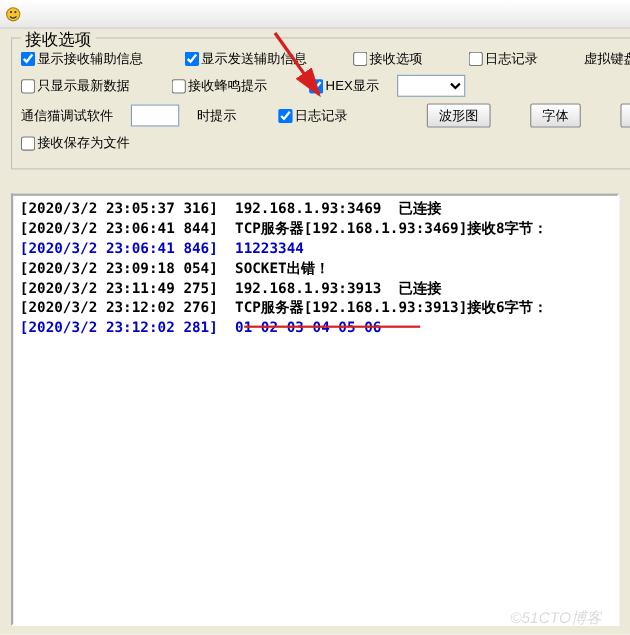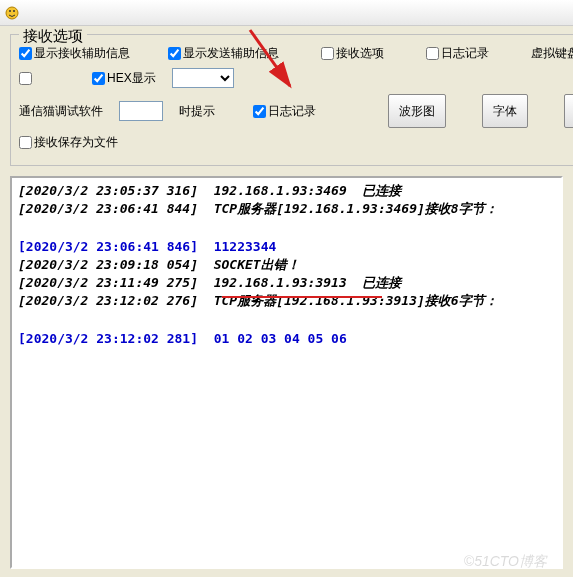--- a/index.html
+++ b/index.html
@@ -36,38 +36,38 @@
   padding: 0 4px;
   font-size: 15px;
 }
 .row { display: flex; align-items: center; gap: 16px; margin-bottom: 6px; flex-wrap: nowrap; white-space: nowrap;}
 .row label { display: inline-flex; align-items: center; gap: 2px; }
 input[type=checkbox] { width: 13px; height: 13px; }
 .textin { border: 1px solid #7f9db9; background:#fff; height: 20px; font-size:12px; padding: 1px 2px;}
 select.textin { height: 20px; width: 62px; padding-left: 44px;}
 button.win {
   border: 1px solid #888; background: linear-gradient(#fff,#e0e0e0);
-  height: 34px; padding: 0 10px; font-size:12px; cursor:pointer;
+  height: 22px; padding: 0 10px; font-size:12px; cursor:pointer;
   border-radius: 2px;
 }
 .logbox {
   position: absolute;
   top: 176px; left: 10px; right: 10px; bottom: 8px;
   border: 2px inset #fff;
   background:#fff;
   padding: 4px 6px;
   font-family: "SimSun","宋体",monospace;
   font-size: 13px;
   font-weight: bold;
   line-height: 18px;
   overflow: hidden;
   white-space: pre;
 }
-.log-black { color:#000;font-style:italic; }
-.log-blue { color:#0000cc;margin-top:20px; }
+.log-black { color:#000; }
+.log-blue { color:#0000cc; }
 .arrow {
   position: absolute;
   top: 28px; left: 210px;
   pointer-events: none;
 }
 .underline-anno {
   position:absolute;
   border-bottom: 2px solid #d62020;
   height: 0;
 }
@@ -116,22 +116,27 @@
       </label>
     <span class="sp" style="width:10px"></span>
     <label>
         <span>虚拟键盘</span>
       </label>
   </div>
 
   <div class="row">
     <label>
         <input type="checkbox" style="">
+        <span>只显示最新数据</span>
       </label>
     <span class="sp" style="width:6px"></span>
+    <label>
+        <input type="checkbox" style="">
+        <span>接收蜂鸣提示</span>
+      </label>
     <span class="sp" style="width:6px"></span>
     <label>
         <input type="checkbox" checked="" style="">
         <span>HEX显示</span>
       </label>
     <select class="textin">
       <option>11 22 33</option>
     </select>
     <span class="sp" style="width:14px"></span>
   </div>

